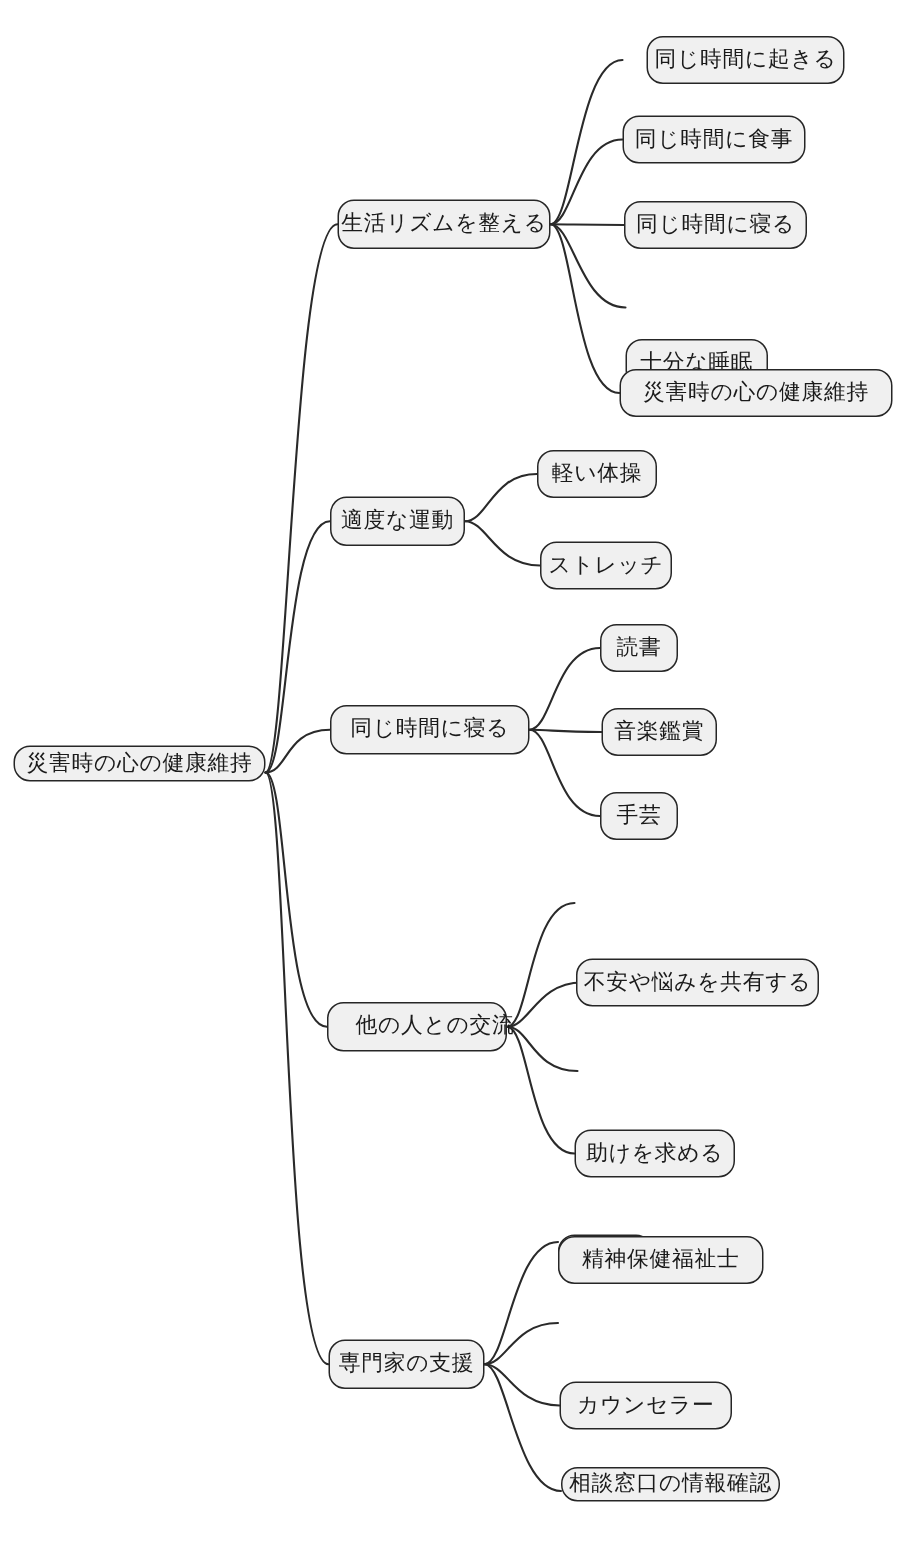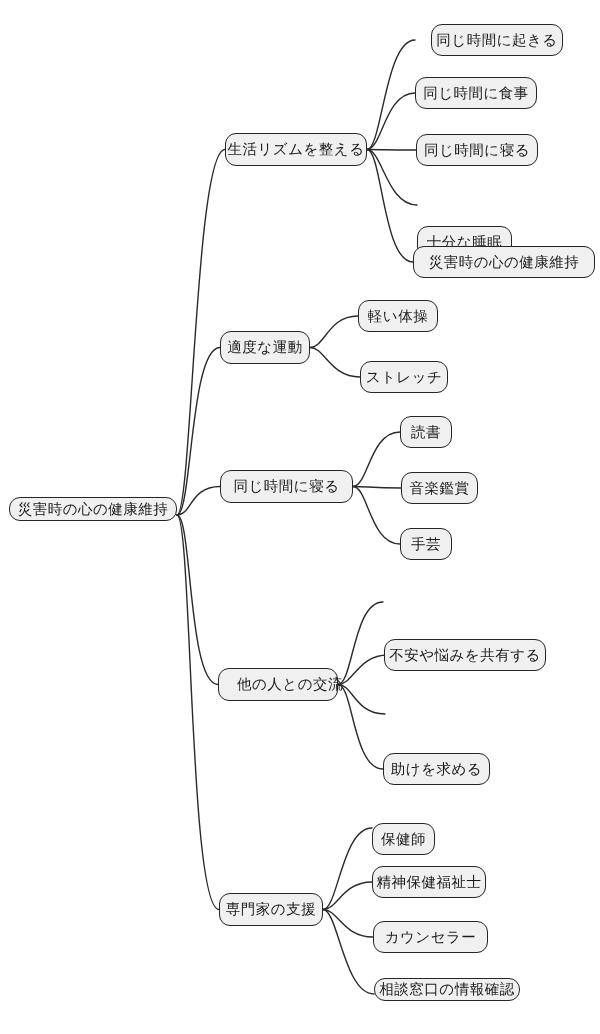--- a/index.html
+++ b/index.html
@@ -80,16 +80,16 @@
     <div class="node" style="left: 360px; top: 361px; width: 88px; height: 32px;">ストレッチ</div>
     <div class="node" style="left: 220px; top: 470px; width: 133px; height: 33px;">同じ時間に寝る</div>
     <div class="node" style="left: 400px; top: 416px; width: 52px; height: 32px;">読書</div>
     <div class="node" style="left: 401px; top: 472px; width: 77px; height: 32px;">音楽鑑賞</div>
     <div class="node" style="left: 400px; top: 528px; width: 52px; height: 32px;">手芸</div>
     <div class="node" style="left: 218px; top: 668px; width: 120px; height: 33px; padding-left: 24px;">他の人との交流</div>
     <div class="node" style="left: 384px; top: 639px; width: 162px; height: 32px;">不安や悩みを共有する</div>
     <div class="node" style="left: 383px; top: 753px; width: 107px; height: 32px;">助けを求める</div>
     <div class="node" style="left: 219px; top: 893px; width: 104px; height: 33px;">専門家の支援</div>
     <div class="node" style="left: 372px; top: 812px; width: 63px; height: 32px; margin-top: 11px;">保健師</div>
-    <div class="node" style="left: 372px; top: 866px; width: 114px; height: 32px;">精神保健福祉士</div>
+    <div class="node" style="left: 372px; top: 824px; width: 137px; height: 32px;">精神保健福祉士</div>
     <div class="node" style="left: 373px; top: 921px; width: 115px; height: 32px;">カウンセラー</div>
     <div class="node" style="left: 374px; top: 978px; width: 146px; height: 23px;">相談窓口の情報確認</div>
   </div>
 
 </body></html>

